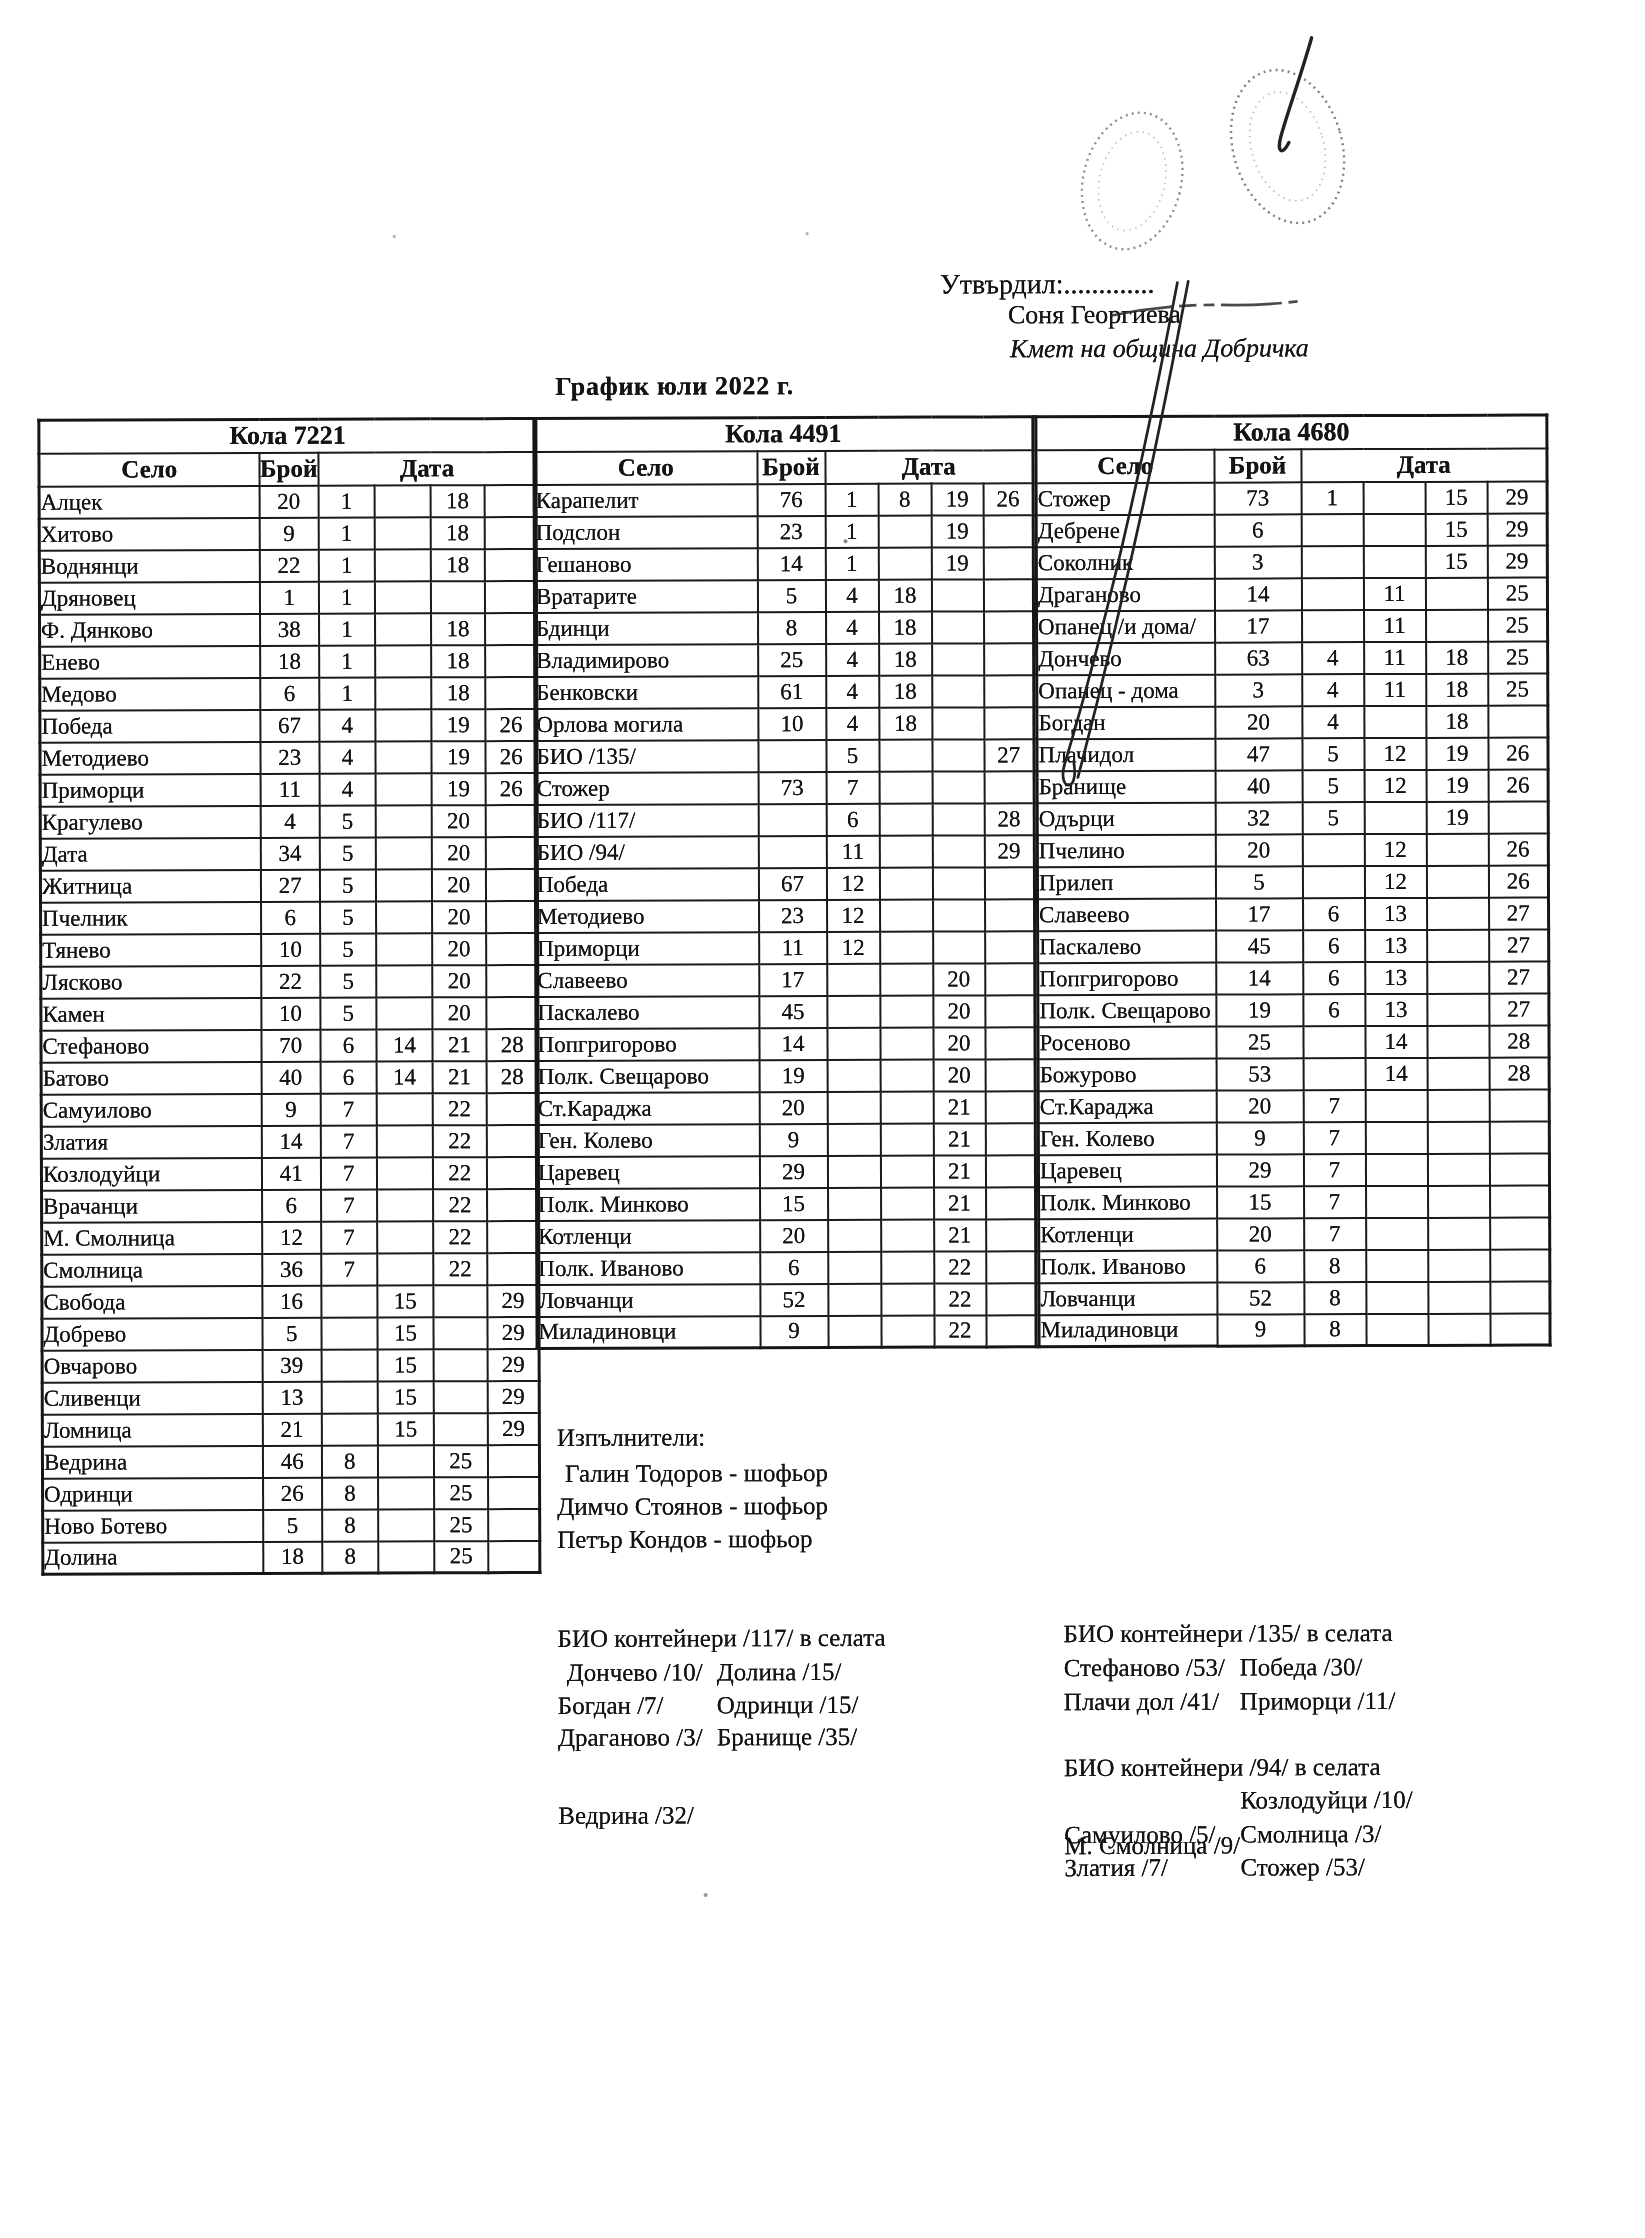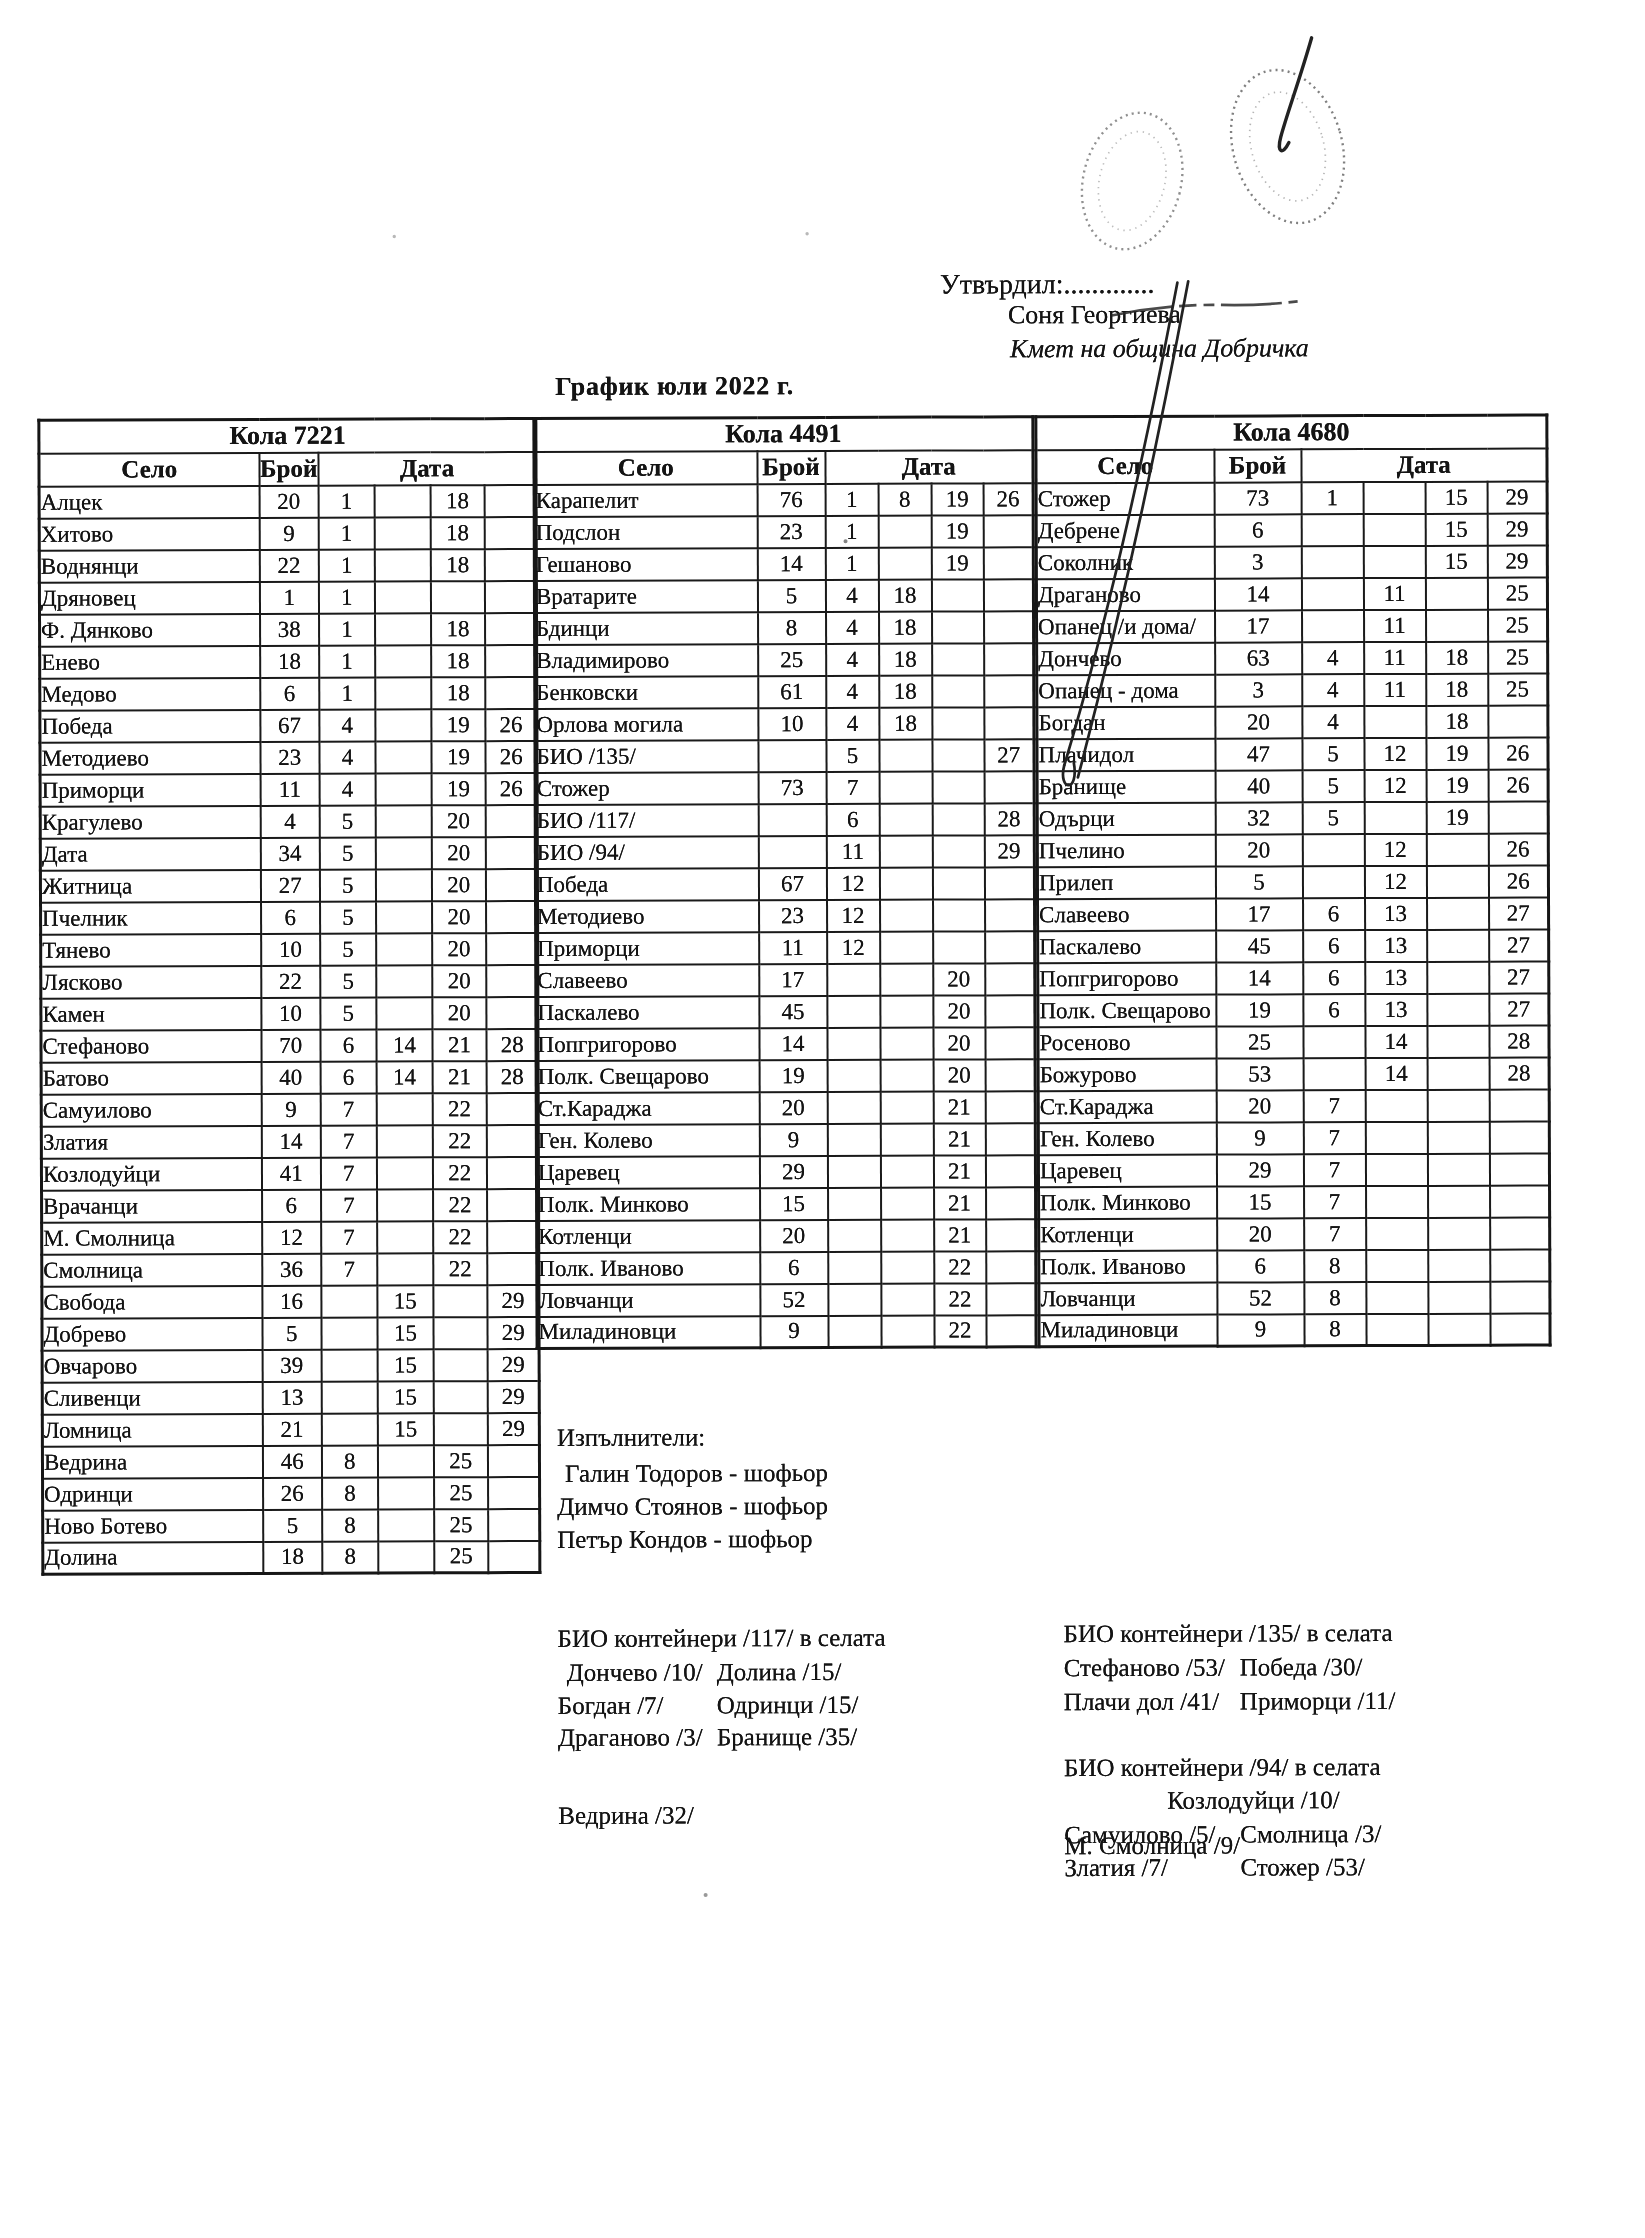--- a/index.html
+++ b/index.html
@@ -839,21 +839,21 @@
     <div class="abs note" style="left:1061px;top:1621px;">БИО контейнери /135/ в селата</div>
     <div class="abs note" style="left:1061px;top:1655px;">Стефаново /53/</div>
     <div class="abs note" style="left:1061px;top:1689px;">Плачи дол /41/</div>
     <div class="abs note" style="left:1237px;top:1655px;">Победа /30/</div>
     <div class="abs note" style="left:1237px;top:1689px;">Приморци /11/</div>
 
     <div class="abs note" style="left:1061px;top:1755px;">БИО контейнери /94/ в селата</div>
     <div class="abs note" style="left:1061px;top:1788px;margin-top:45px;">М. Смолница /9/</div>
     <div class="abs note" style="left:1061px;top:1822px;">Самуилово /5/</div>
     <div class="abs note" style="left:1061px;top:1855px;">Златия /7/</div>
-    <div class="abs note" style="left:1164px;top:1788px;">Козлодуйци /10/</div>
+    <div class="abs note" style="left:1237px;top:1788px;">Козлодуйци /10/</div>
     <div class="abs note" style="left:1237px;top:1822px;">Смолница /3/</div>
     <div class="abs note" style="left:1237px;top:1855px;">Стожер /53/</div>
 
     <svg class="marks" width="1646" height="2239" viewBox="0 0 2424 3297">
 
       <g transform="rotate(14 1671 268)">
         <ellipse cx="1671" cy="268" rx="72" ry="102" fill="none" stroke="#6b6b6b" stroke-width="3.5" stroke-dasharray="3 6" opacity="0.75"></ellipse>
         <ellipse cx="1671" cy="268" rx="48" ry="74" fill="none" stroke="#7c7c7c" stroke-width="2.5" stroke-dasharray="2 7" opacity="0.5"></ellipse>
       </g>
 

